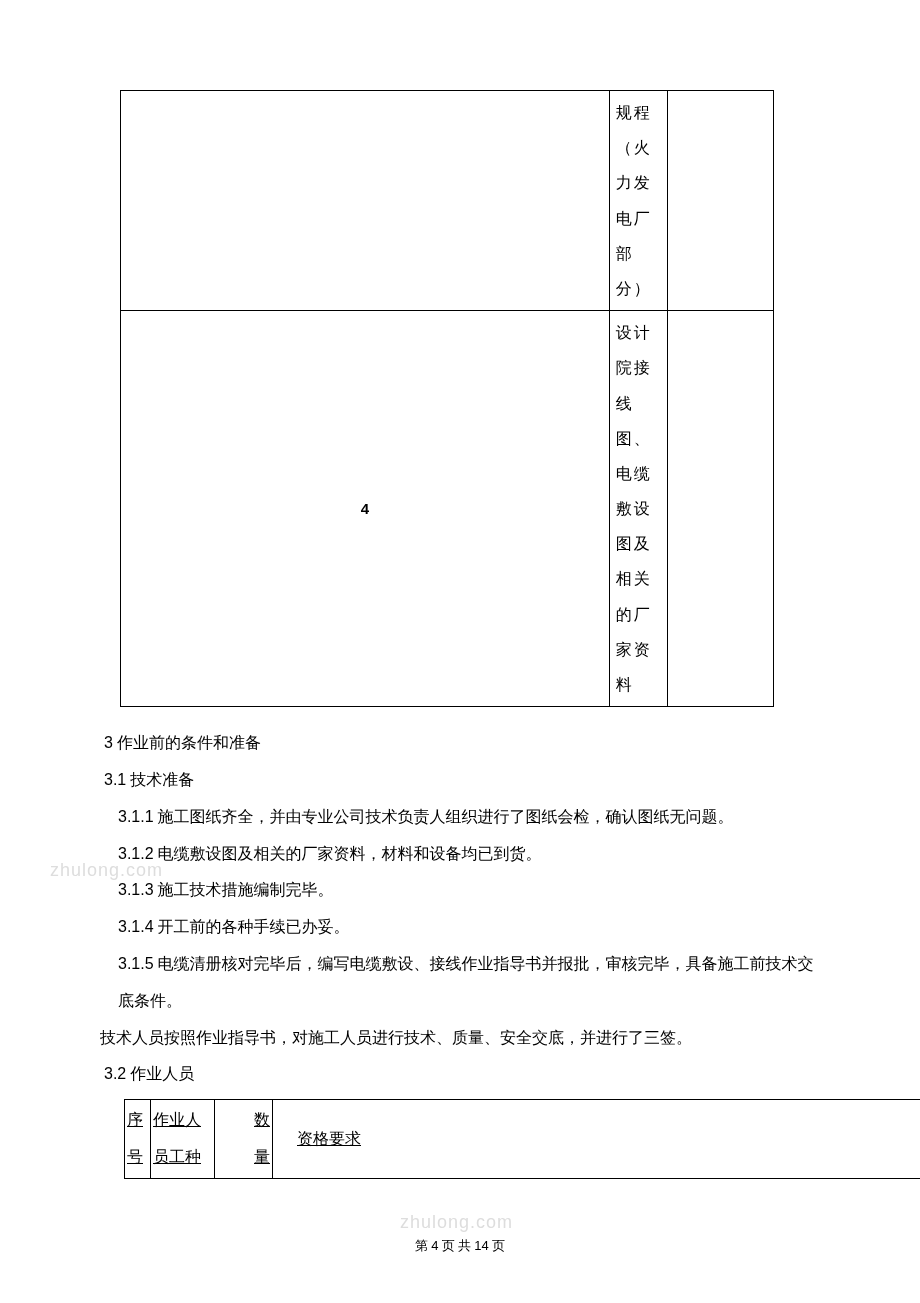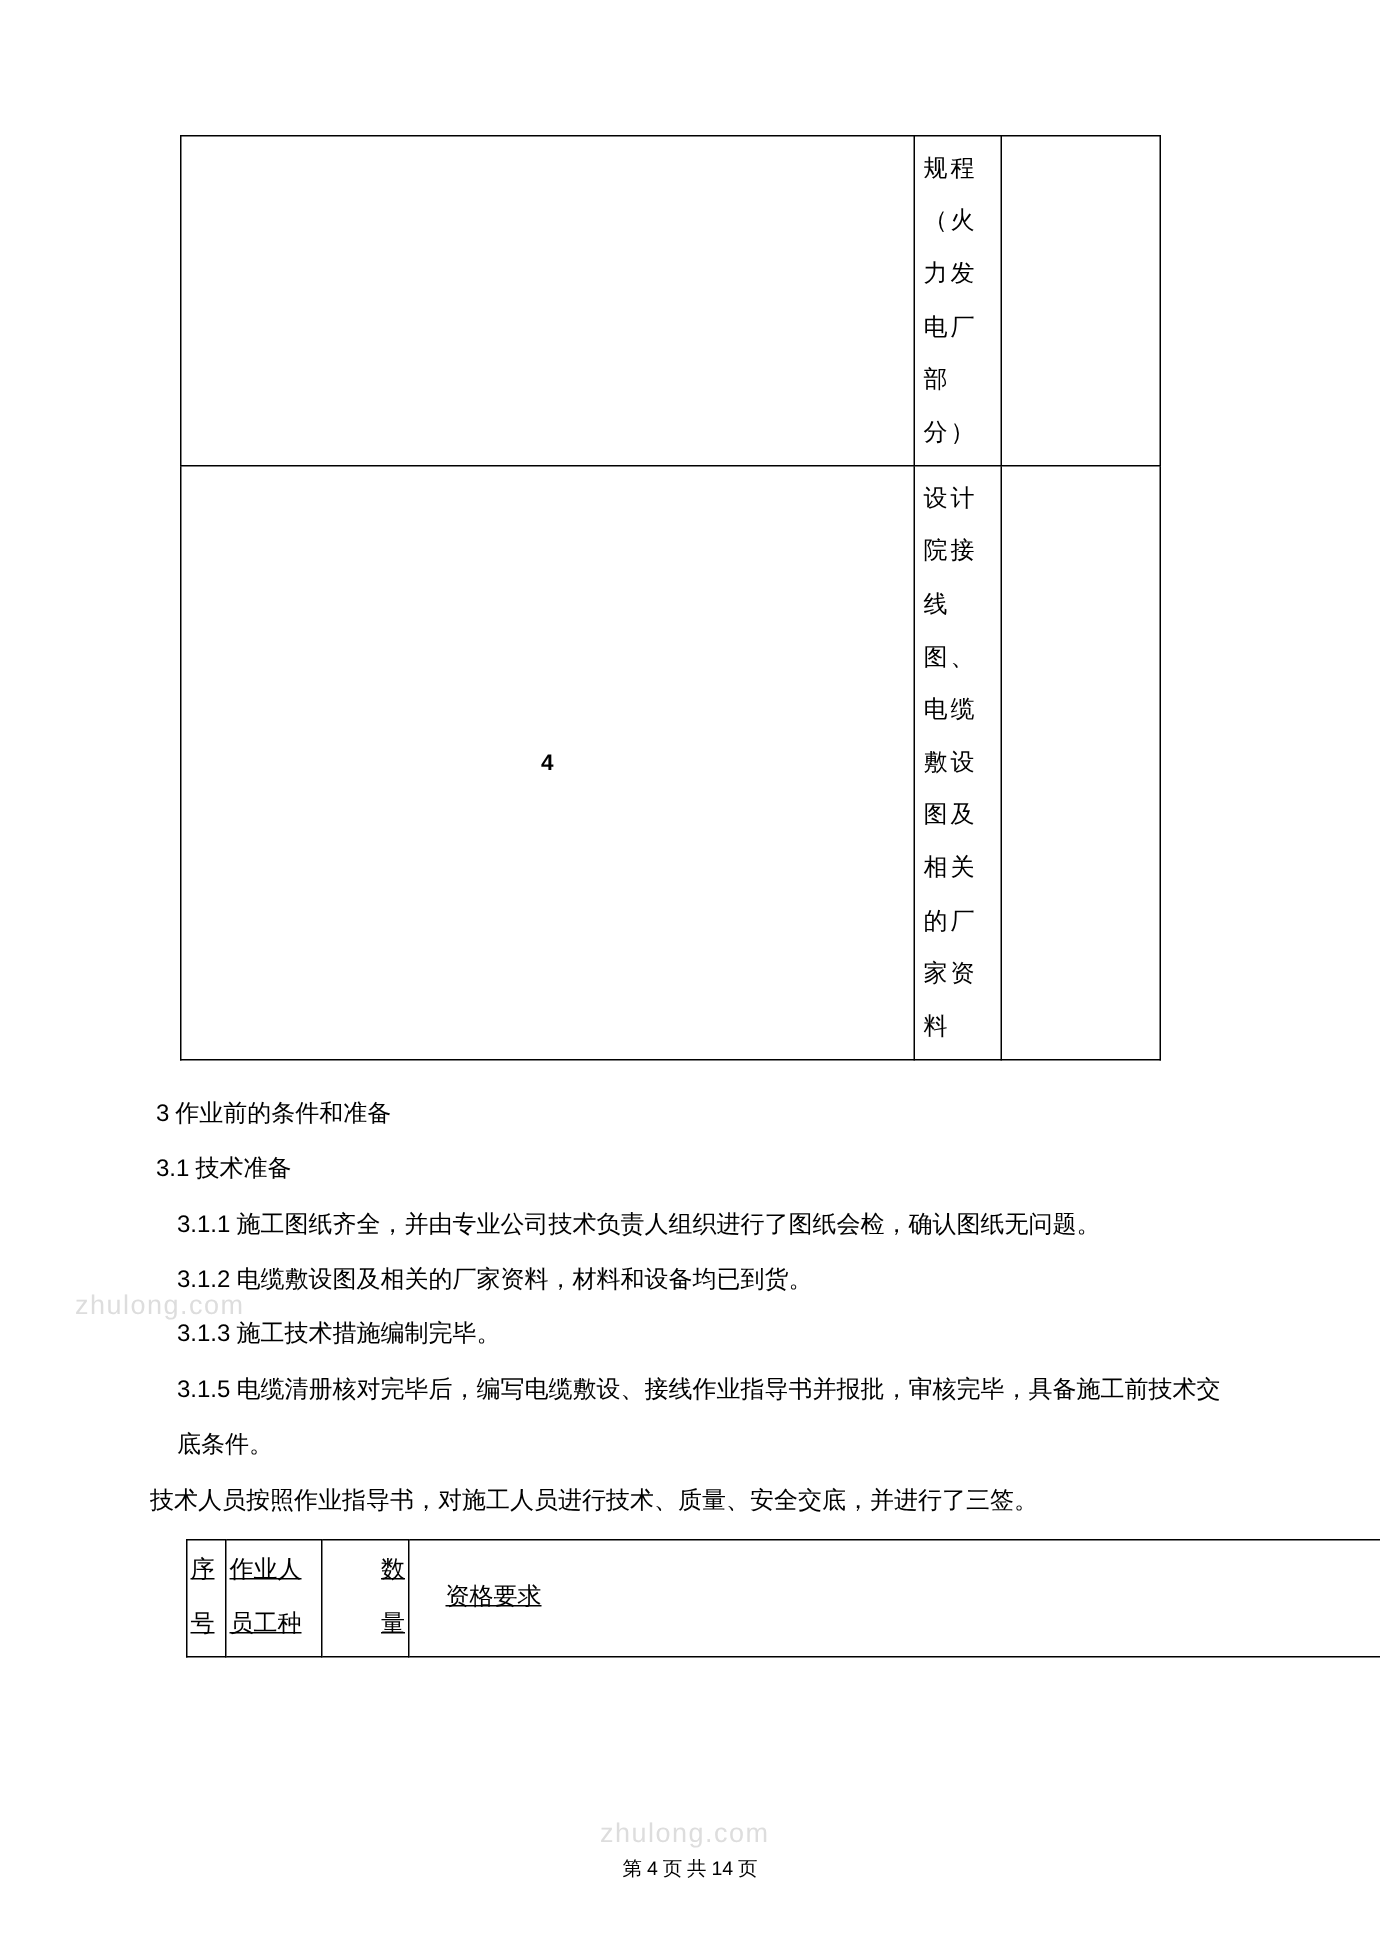--- a/index.html
+++ b/index.html
@@ -107,22 +107,24 @@
     </tr>
   </tbody>
     </table>
 
   <div class="text-block">
     <p class="indent1"><span class="num">3</span><span> 作业前的条件和准备</span></p>
     <p class="indent1"><span class="num">3.1</span><span>  技术准备</span></p>
     <p class="indent3"><span class="num">3.1.1</span><span> 施工图纸齐全，并由专业公司技术负责人组织进行了图纸会检，确认图纸无问题。</span></p>
     <p class="indent3"><span class="num">3.1.2</span><span> 电缆敷设图及相关的厂家资料，材料和设备均已到货。</span></p>
     <p class="indent3"><span class="num">3.1.3</span><span> 施工技术措施编制完毕。</span></p>
+    <p class="indent3"><span class="num">3.1.4</span><span> 开工前的各种手续已办妥。</span></p>
     <p class="indent3"><span class="num">3.1.5</span><span> 电缆清册核对完毕后，编写电缆敷设、接线作业指导书并报批，审核完毕，具备施工前技术交底条件。</span></p>
     <p>技术人员按照作业指导书，对施工人员进行技术、质量、安全交底，并进行了三签。</p>
+    <p class="indent1"><span class="num">3.2</span><span>  作业人员</span></p>
   </div>
 
   <table class="tbl2">
     <tbody>
         <tr>
       <td class="h1">序号</td>
       <td class="h2">作业人员工种</td>
       <td class="h3">数量</td>
       <td class="h4">资格要求</td>
     </tr>

